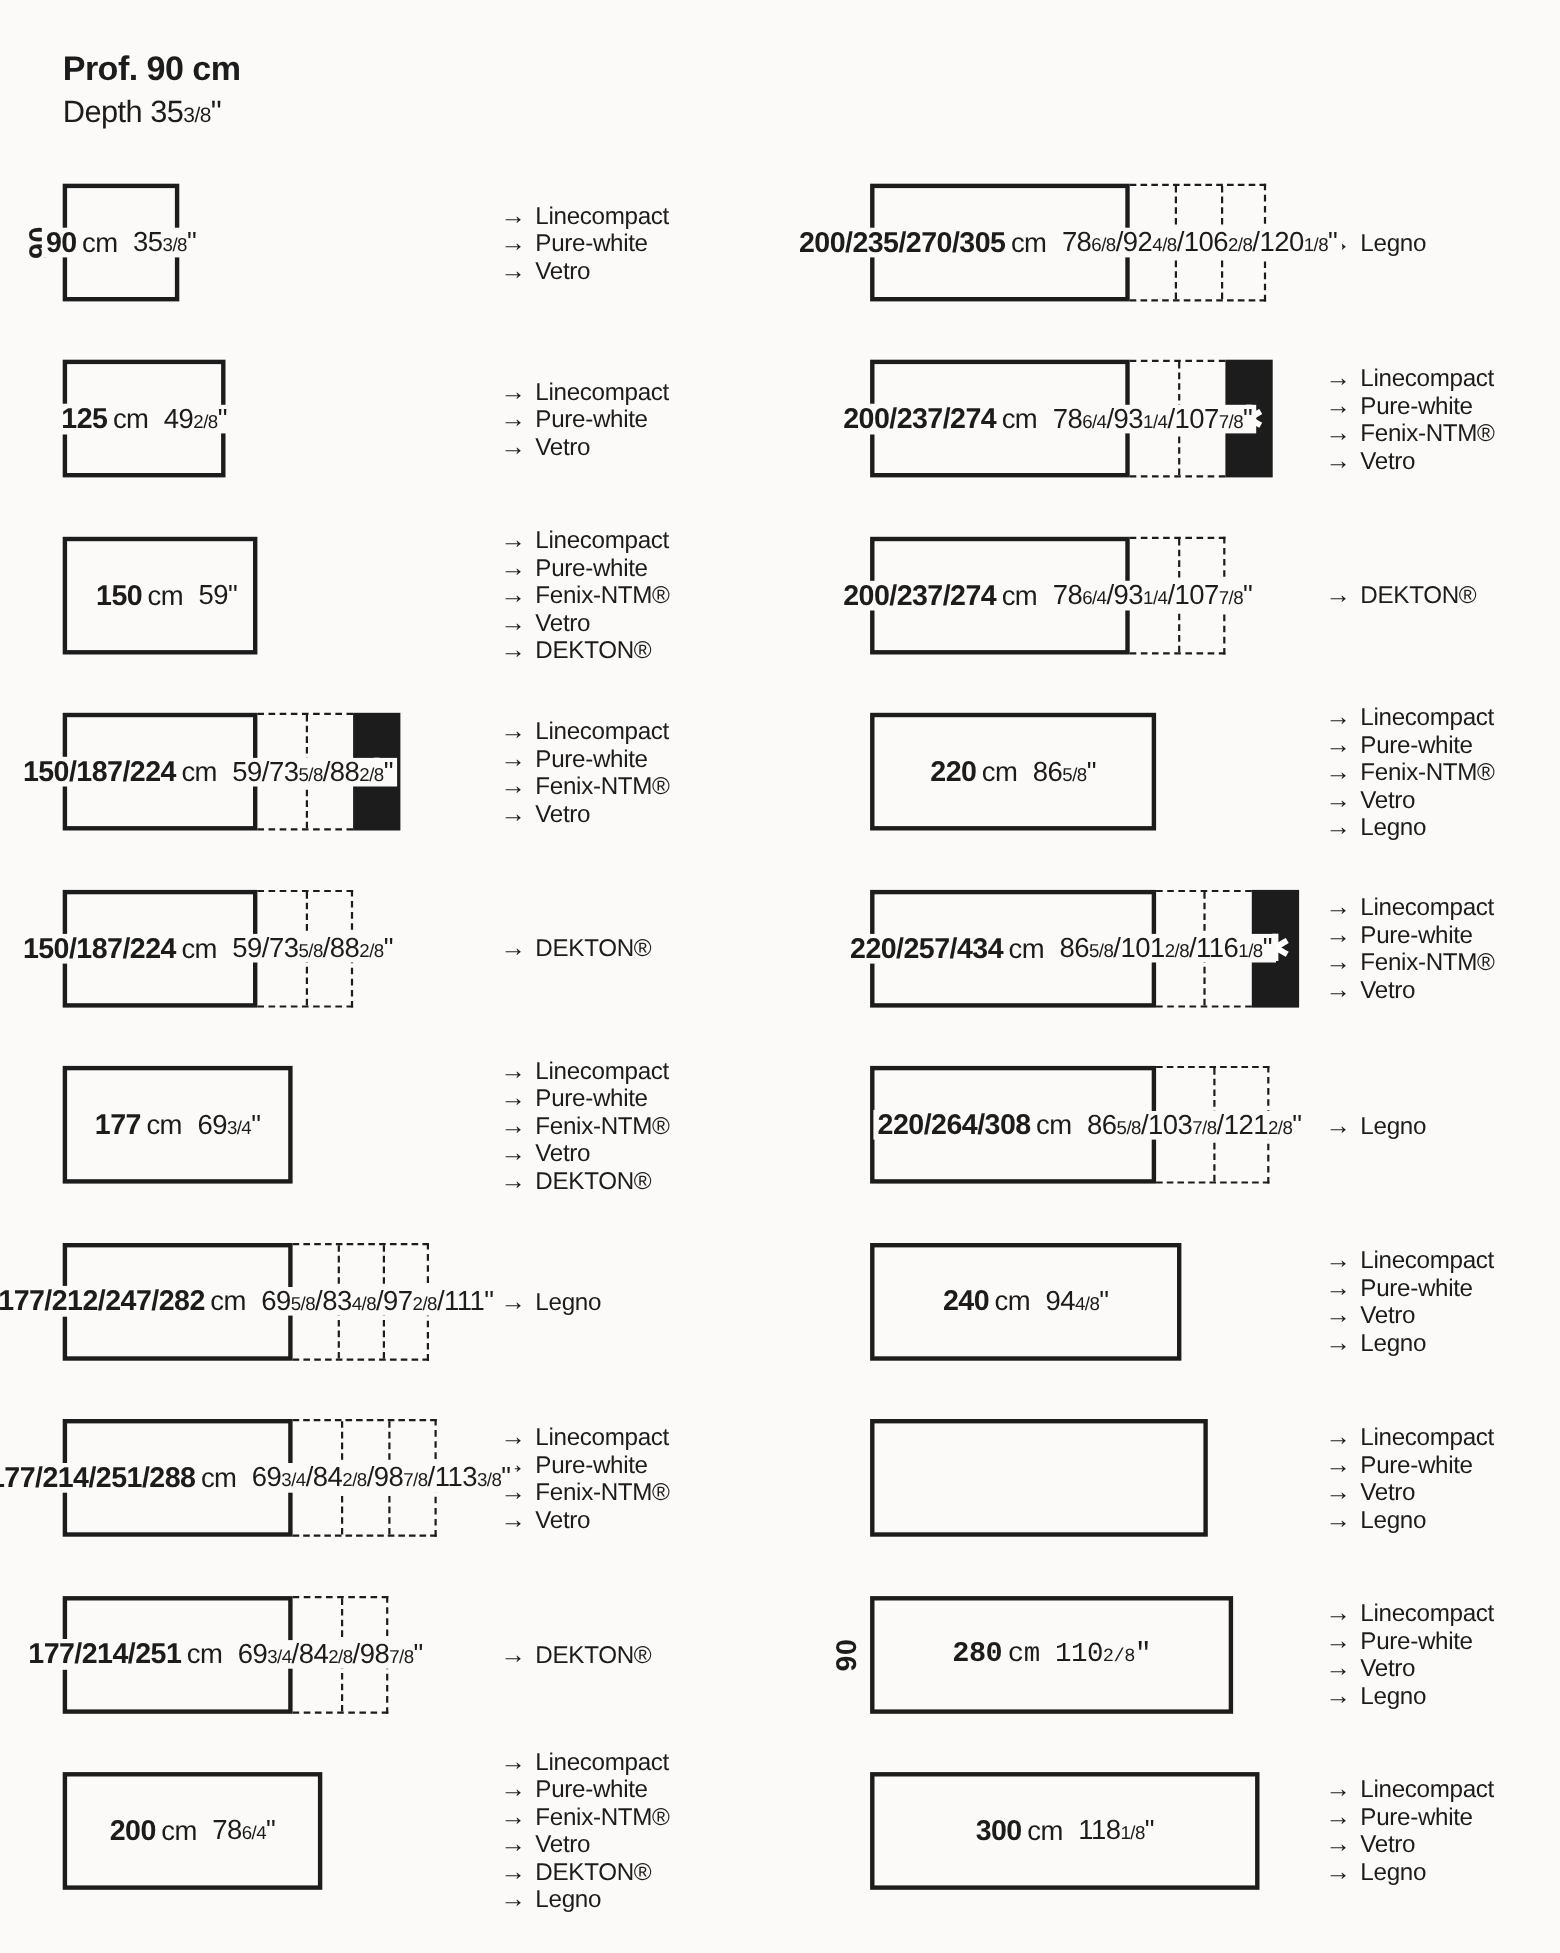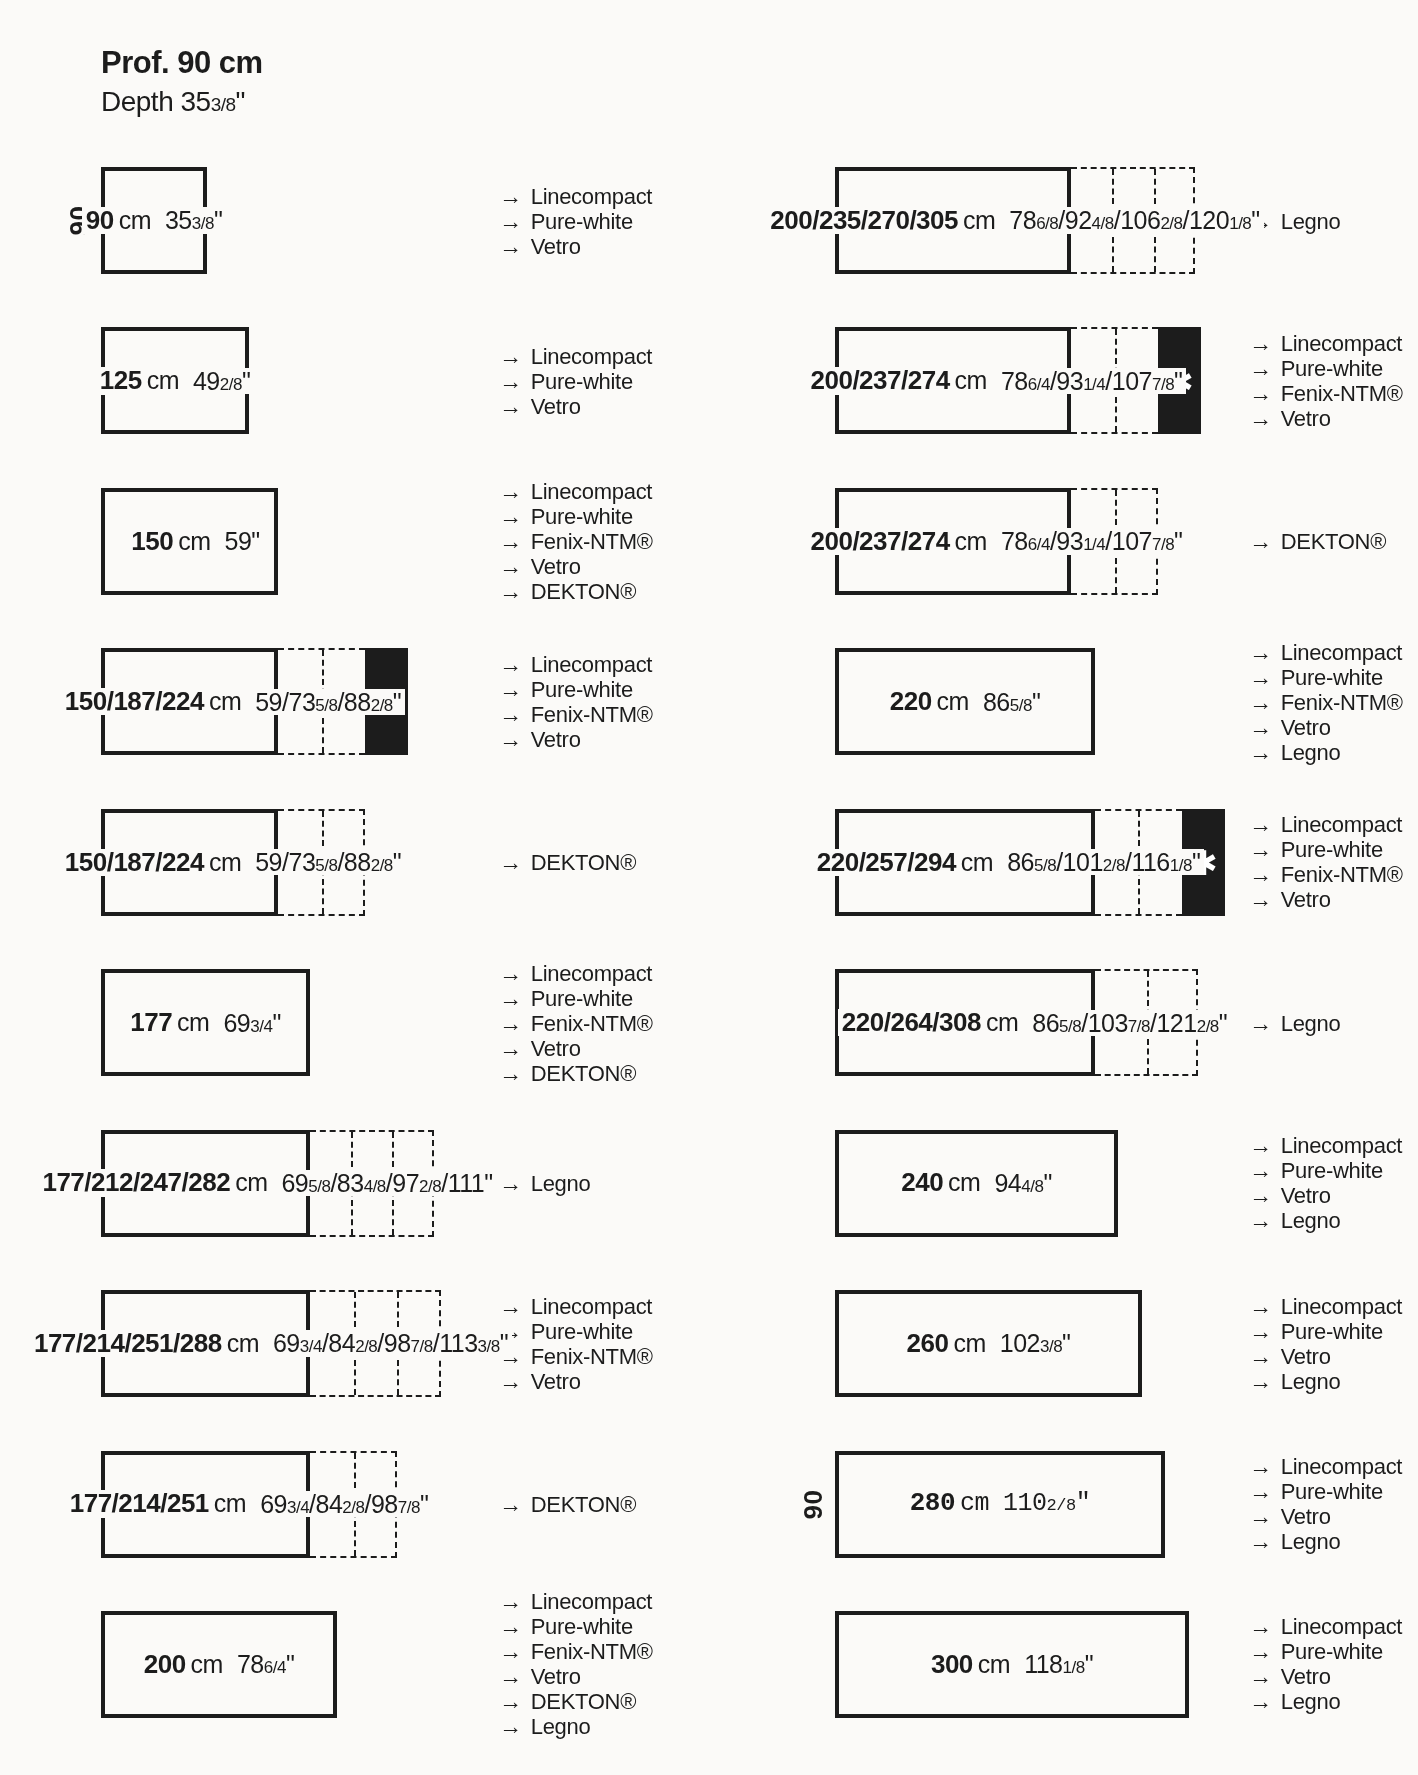--- a/index.html
+++ b/index.html
@@ -8,21 +8,21 @@
   }
   *{box-sizing:border-box;margin:0;padding:0;}
   html,body{width:1418px;height:1775px;}
   body{
     background:var(--paper);
     color:var(--ink);
     font-family:"Liberation Sans","DejaVu Sans",sans-serif;
     position:relative;
     overflow:hidden;
   }
-  #canvas{position:absolute;inset:0;width:1167px;height:1775px;margin-left:44px;}
+  #canvas{position:absolute;inset:0;width:1167px;height:1775px;}
 
   
   .header{position:absolute;left:57px;top:46px;}
   .page-title{font-size:31px;font-weight:bold;letter-spacing:-0.5px;line-height:1.1;}
   .page-subtitle{font-size:28px;font-weight:normal;margin-top:7px;letter-spacing:-0.5px;line-height:1.1;}
   .page-subtitle .frac{font-size:19px;}
 
   
   .row{position:absolute;left:0;width:1418px;height:107px;}
   .solid-box{
@@ -423,21 +423,21 @@
     </div>
     <div class="row" style="top: 808.76px;">
       <div class="solid-box" style="left: 791px; width: 260px;"></div>
       <div class="ext" style="left: 1051px; width: 87px;">
         <div class="ext-divider" style="left: 43px;"></div>
       </div>
       <div class="black-box" style="left: 1138px;">
         <span class="asterisk">✱</span>
       </div>
       <div class="dim-text" style="left: 791px; width: 347px;">
-        <div class="dim-line"><span class="cm-num">220/257/294</span><span class="cm-unit">cm</span></div>
+        <div class="dim-line"><span class="cm-num">220/257/434</span><span class="cm-unit">cm</span></div>
         <div class="dim-line inch-line"><span class="txt">86</span><span class="frac">5/8</span><span class="txt">/101</span><span class="frac">2/8</span><span class="txt">/116</span><span class="frac">1/8</span><span class="txt">"</span></div>
       </div>
       <div class="options" style="left: 1205px;">
         <div class="opt">
           <span class="arrow">→</span>
           <span class="lbl">Linecompact</span>
         </div>
         <div class="opt">
           <span class="arrow">→</span>
           <span class="lbl">Pure-white</span>
@@ -488,24 +488,20 @@
           <span class="lbl">Vetro</span>
         </div>
         <div class="opt">
           <span class="arrow">→</span>
           <span class="lbl">Legno</span>
         </div>
       </div>
     </div>
     <div class="row" style="top: 1290.08px;">
       <div class="solid-box" style="left: 791px; width: 307px;"></div>
-      <div class="dim-text" style="left: 791px; width: 307px;">
-        <div class="dim-line"><span class="cm-num">260</span><span class="cm-unit">cm</span></div>
-        <div class="dim-line inch-line"><span class="txt">102</span><span class="frac">3/8</span><span class="txt">"</span></div>
-      </div>
       <div class="options" style="left: 1205px;">
         <div class="opt">
           <span class="arrow">→</span>
           <span class="lbl">Linecompact</span>
         </div>
         <div class="opt">
           <span class="arrow">→</span>
           <span class="lbl">Pure-white</span>
         </div>
         <div class="opt">

